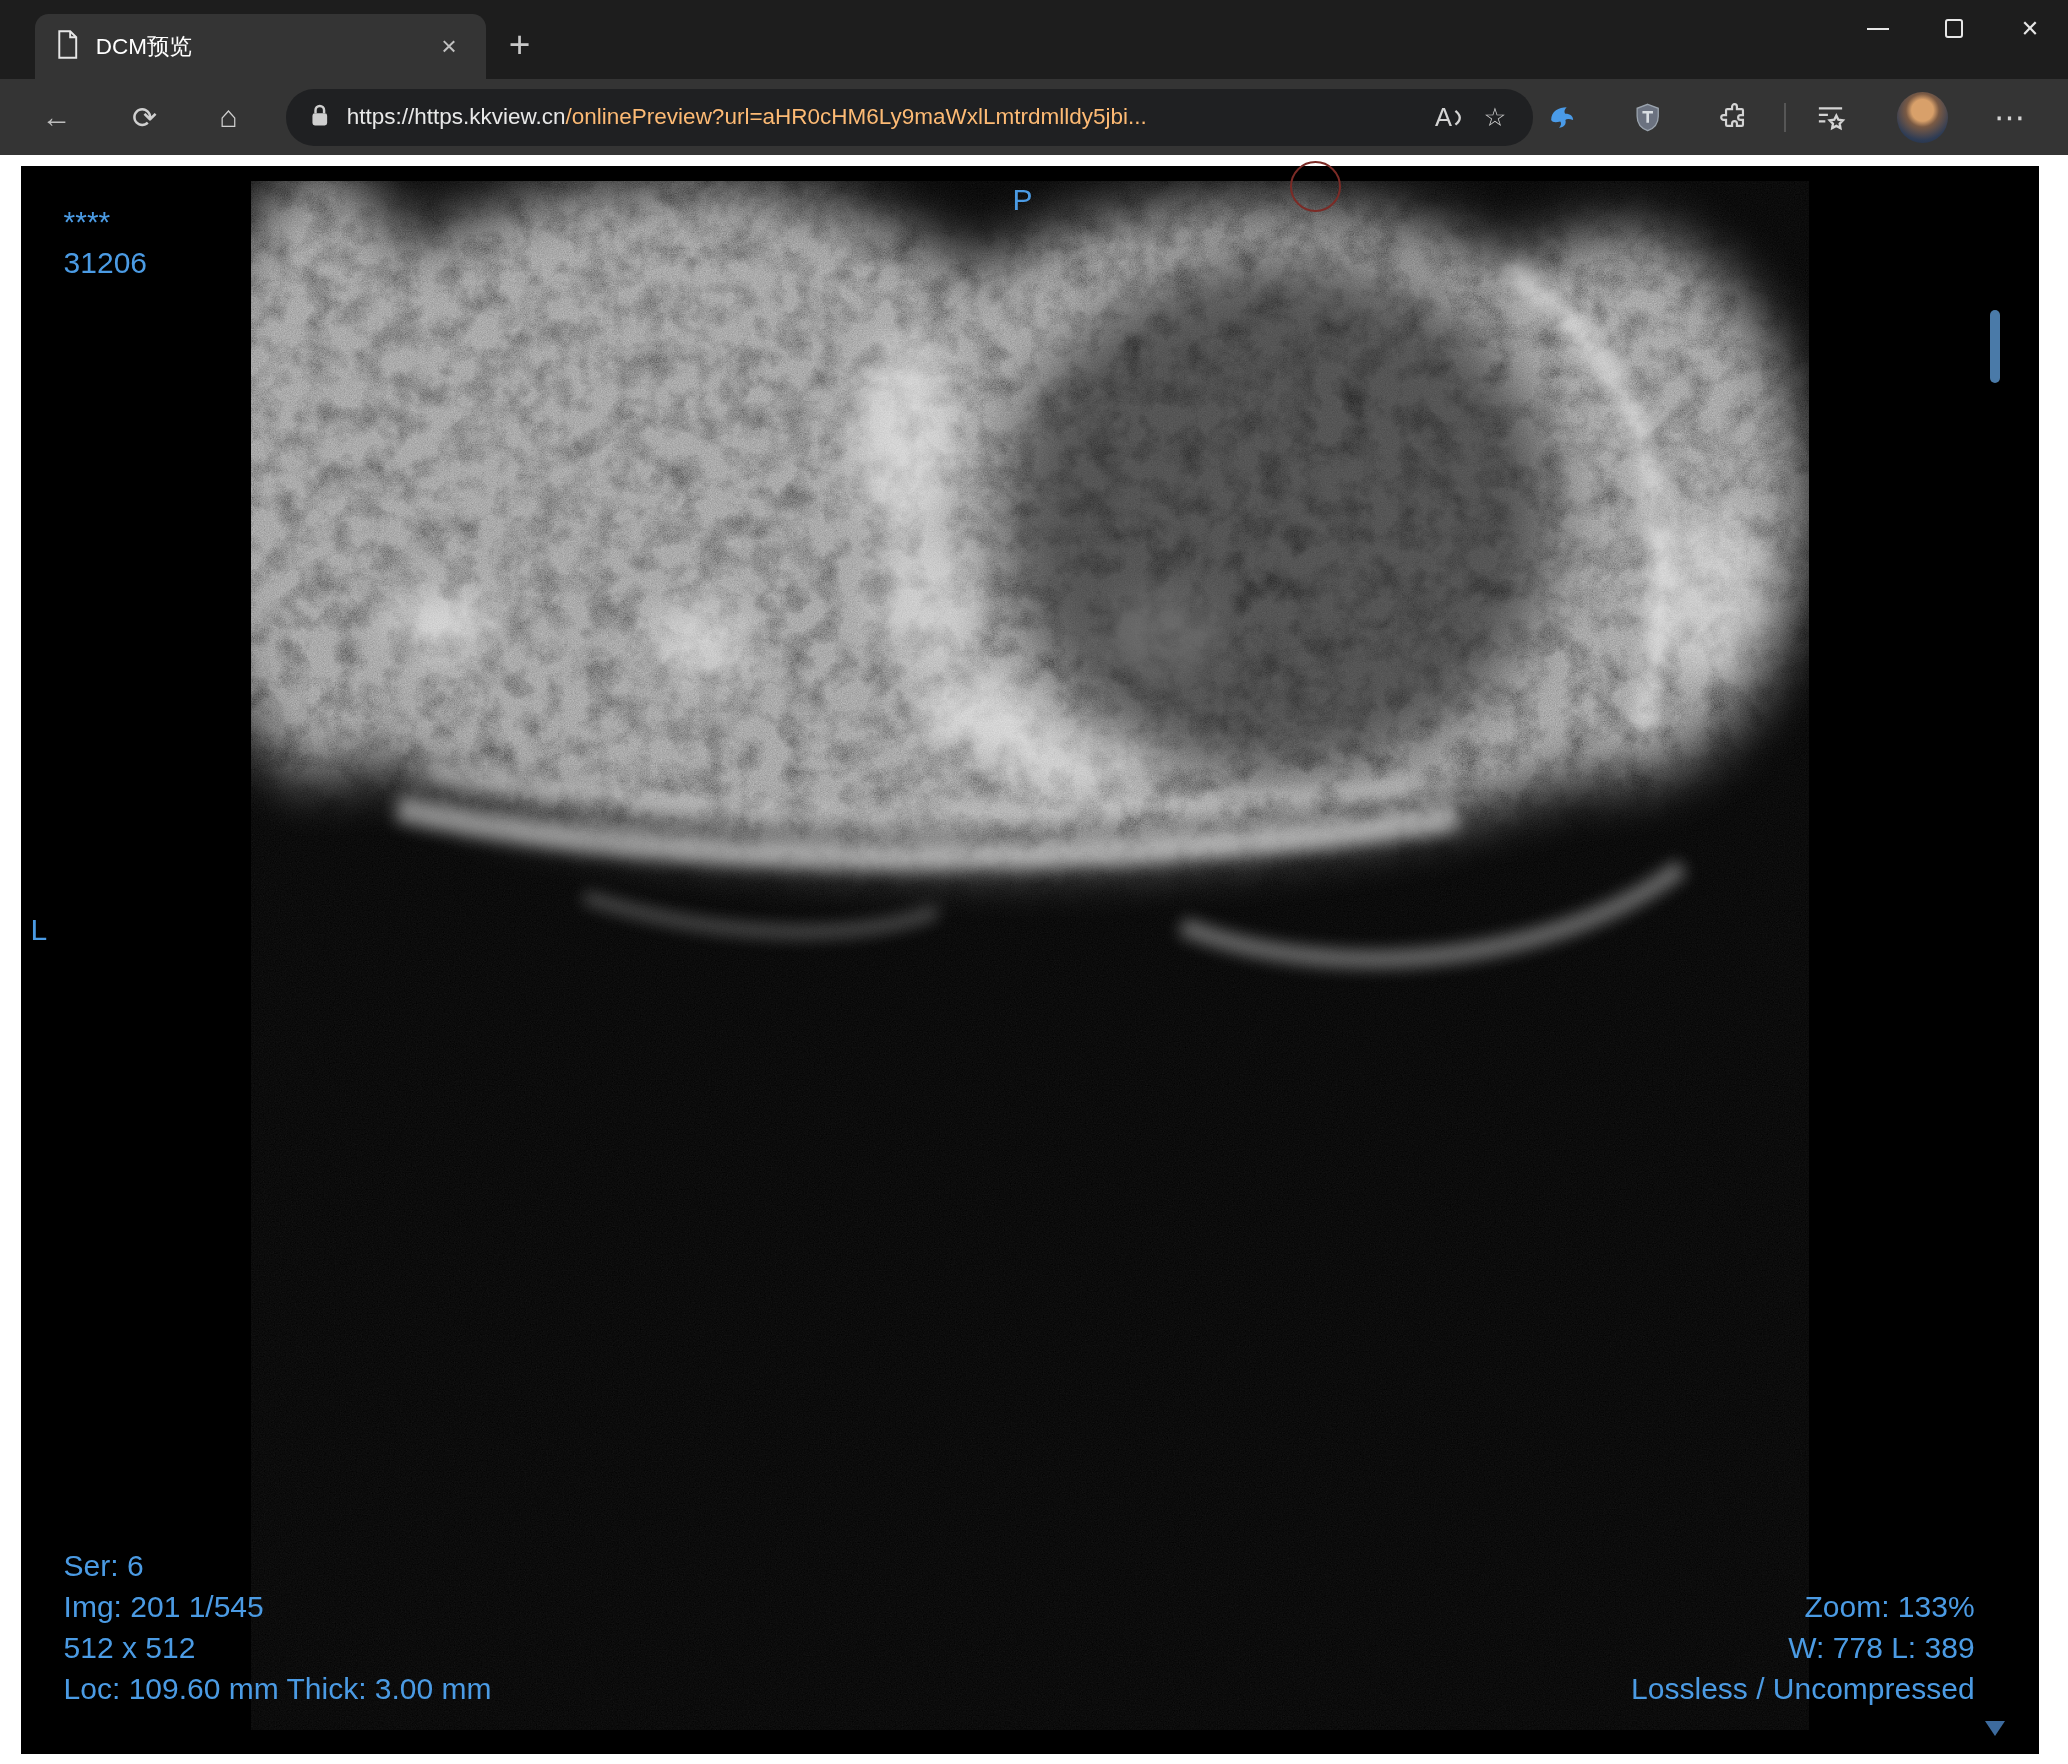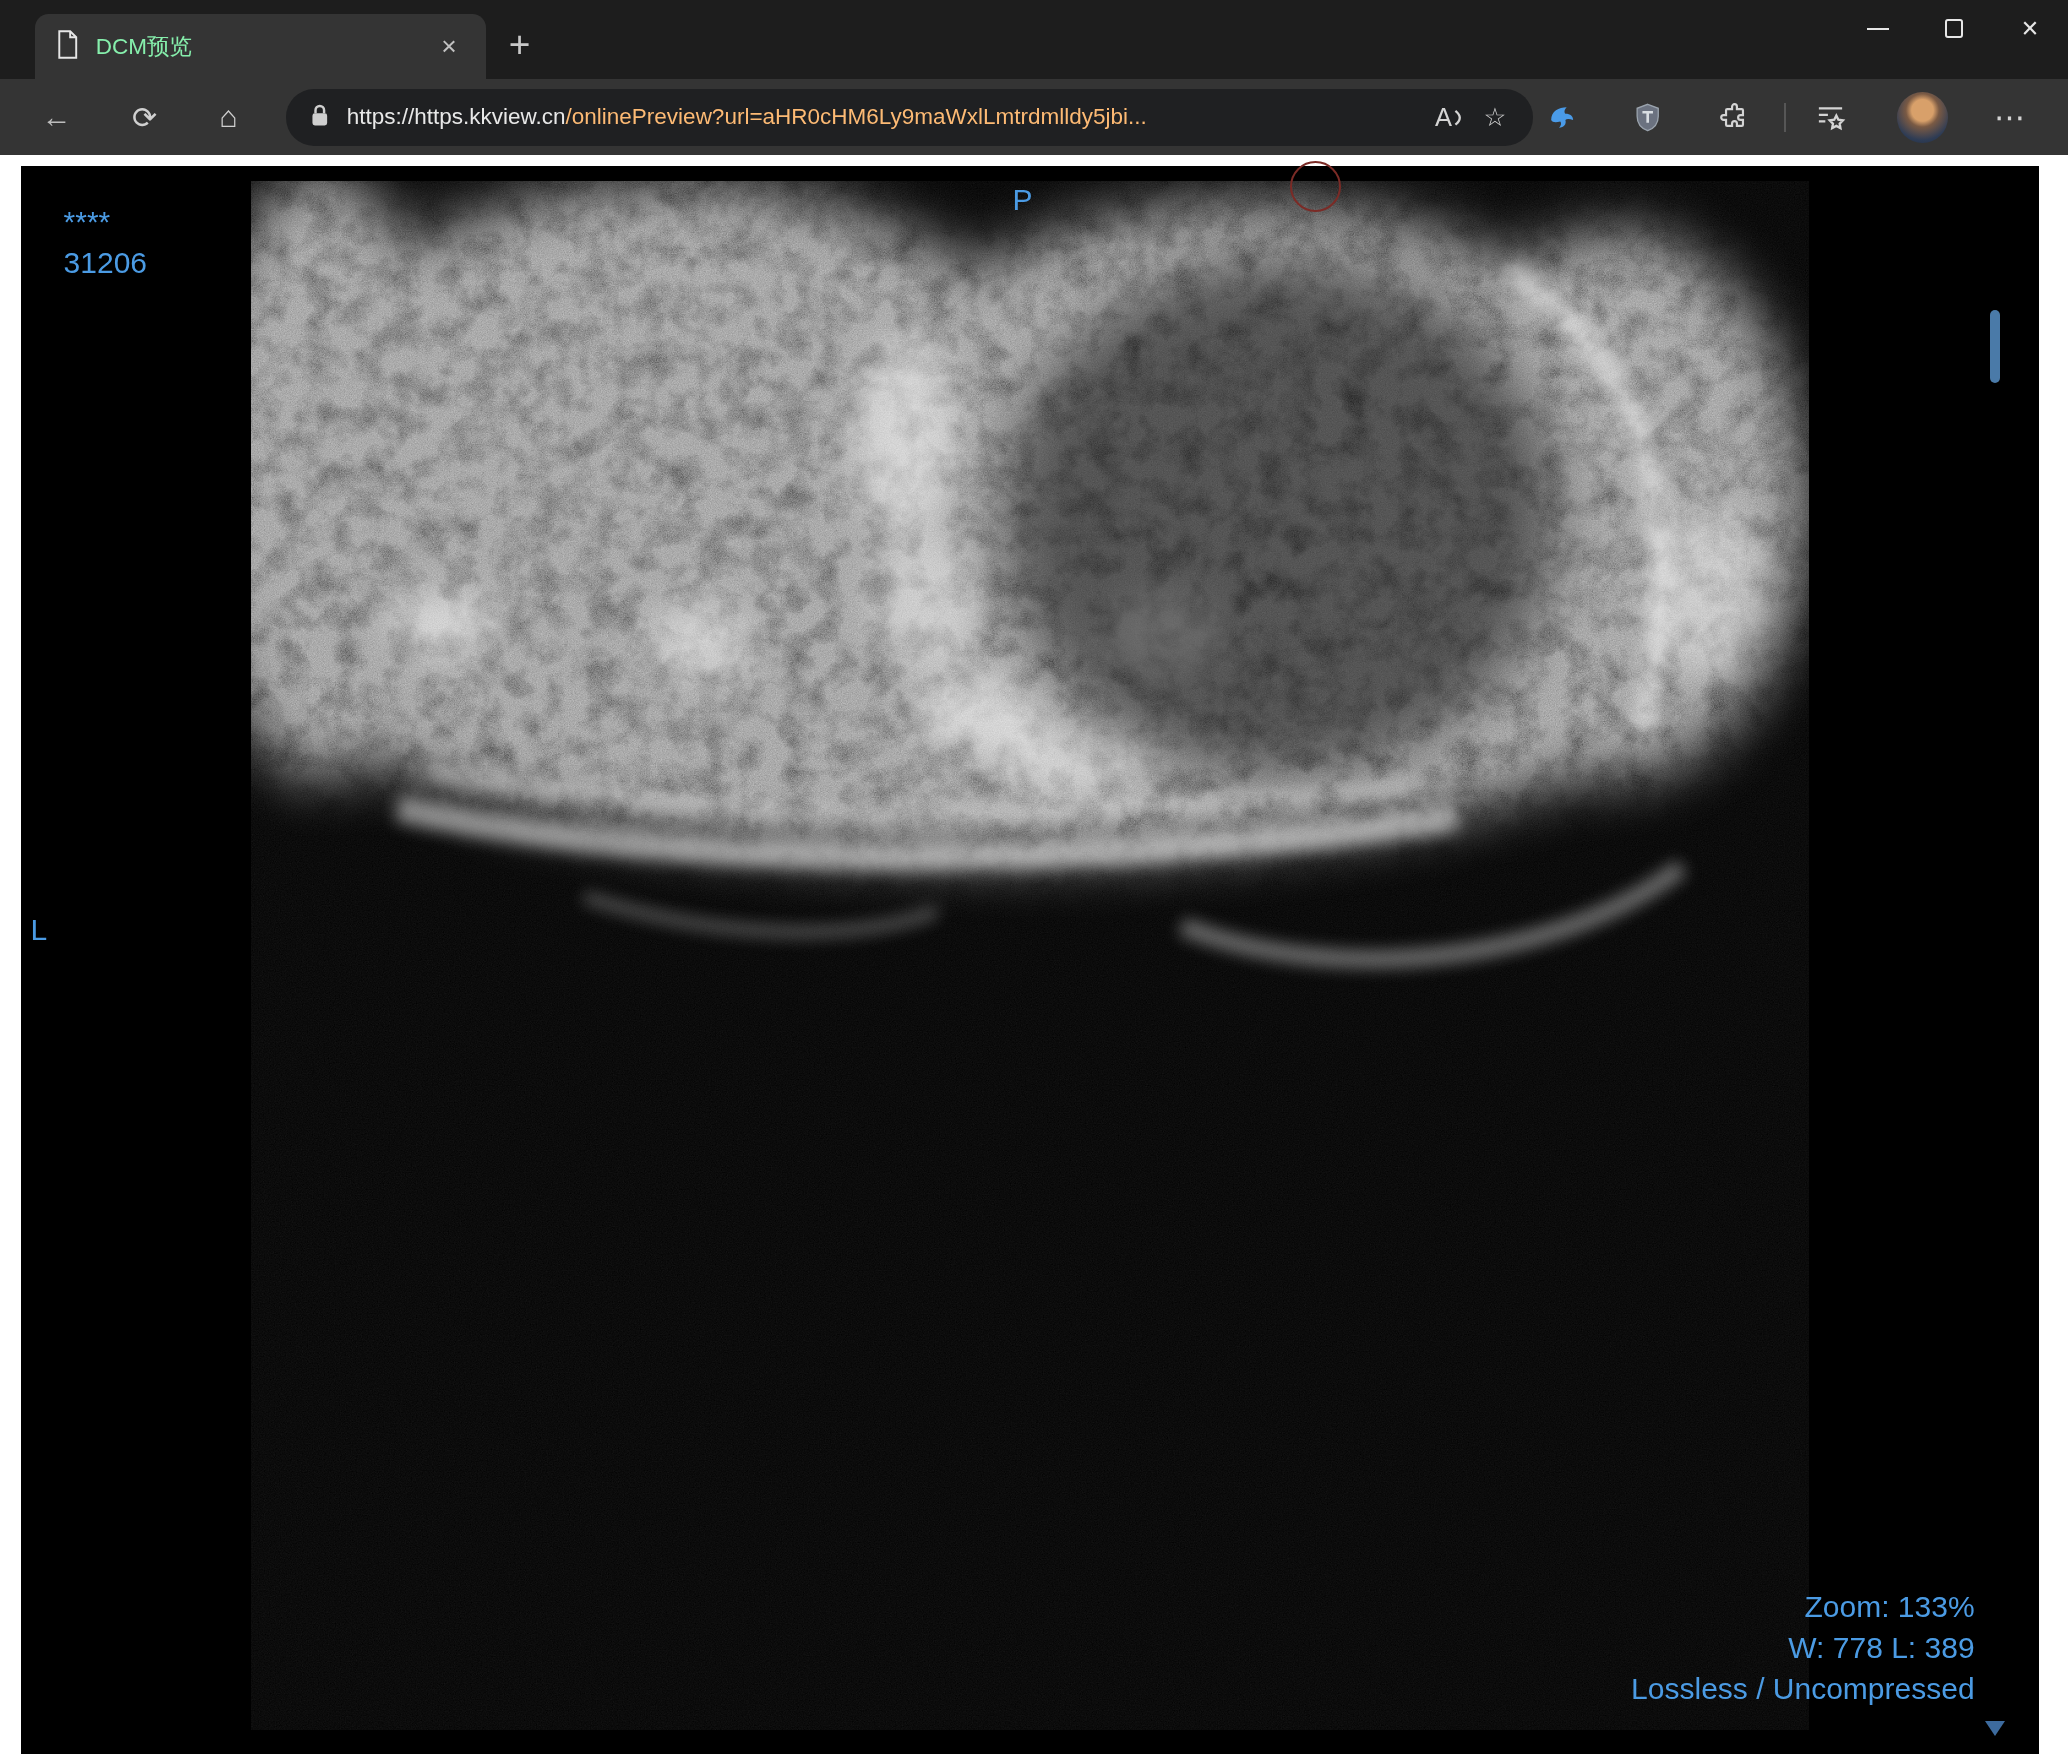--- a/index.html
+++ b/index.html
@@ -3,21 +3,21 @@
 <meta charset="utf-8">
 <style>
   * { box-sizing: border-box; margin: 0; padding: 0; }
   html,body { width:2068px; height:1764px; }
   body { position:relative; background:#fff; font-family:"Liberation Sans",sans-serif; overflow:hidden; }
 
   
   .titlebar { position:absolute; left:0; top:0; width:2068px; height:79px; background:#1d1d1d; }
   .tab { position:absolute; left:35px; top:13.7px; width:451px; height:66px; background:#343434;
          border-radius:13.7px 13.7px 0 0; display:flex; align-items:center; padding:0 19.6px; }
-  .tab-title { color:#86efac; font-size:22.5px; margin-left:15.7px; flex:1; white-space:nowrap; overflow:hidden; }
+  .tab-title { color:#ffffff; font-size:22.5px; margin-left:15.7px; flex:1; white-space:nowrap; overflow:hidden; }
   .tab-close { color:#c2c2c2; font-size:26.5px; width:35px; height:35px; line-height:35px; text-align:center; border-radius:5.9px; }
   .new-tab { position:absolute; left:496px; top:21.6px; width:47px; height:47px; color:#c8c8c8;
              font-size:37px; line-height:45px; text-align:center; border-radius:7.8px; }
   .win-controls { position:absolute; right:0; top:0; height:57px; display:flex; }
   .win-btn { width:76px; height:57px; display:flex; align-items:center; justify-content:center; color:#e6e6e6; font-size:29px; }
   .min-glyph { display:block; width:21.6px; height:2px; background:#e6e6e6; }
   .max-glyph { display:block; width:18.6px; height:18.6px; border:2px solid #e6e6e6; border-radius:2.9px; }
 
   .navbar { position:absolute; left:0; top:79px; width:2068px; height:76px; background:#343434; }
   .nav-ic { position:absolute; top:10.8px; width:55px; height:55px; border-radius:7.8px; display:flex;
@@ -207,20 +207,26 @@
           <path d="M340 730 C480 775 620 775 700 745" stroke-width="12" opacity="0.3"></path>
         </g>
       </svg>
 
       <div class="ov ov-tl">
         <div>****</div>
         <div>31206</div>
       </div>
       <div class="ov ov-p">P</div>
       <div class="ov ov-l">L</div>
+      <div class="ov ov-bl">
+        <div>Ser: 6</div>
+        <div>Img: 201 1/545</div>
+        <div>512 x 512</div>
+        <div>Loc: 109.60 mm Thick: 3.00 mm</div>
+      </div>
       <div class="ov ov-br">
         <div>Zoom: 133%</div>
         <div>W: 778 L: 389</div>
         <div>Lossless / Uncompressed</div>
       </div>
 
       <div class="annotation"></div>
       <div class="scroll-thumb"></div>
       <div class="scroll-arrow"></div>
 

